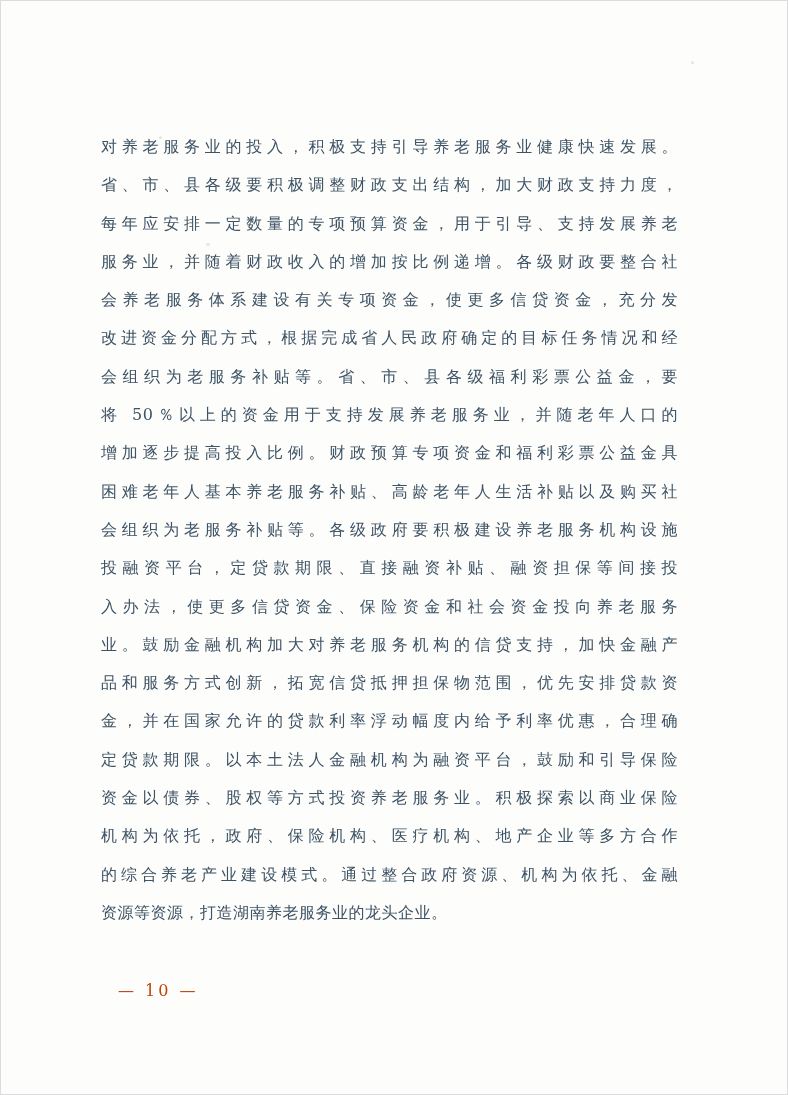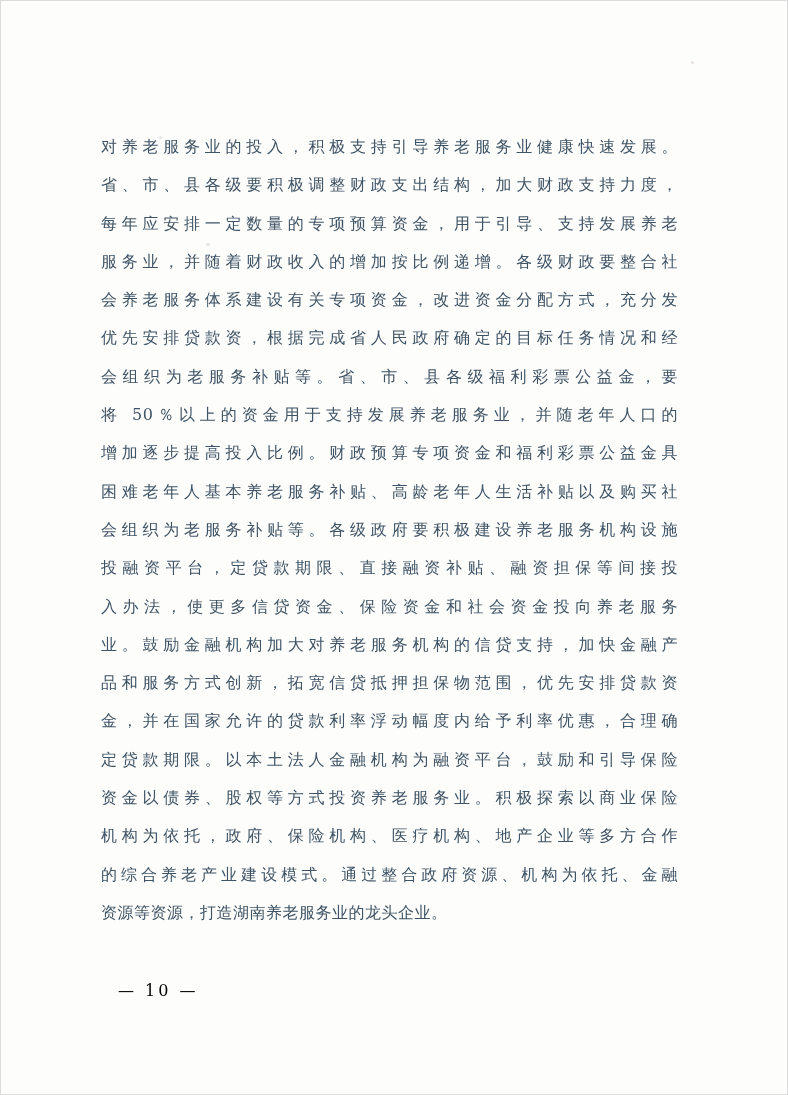--- a/index.html
+++ b/index.html
@@ -38,21 +38,21 @@
   .line:last-child {
     text-align: left;
     text-align-last: left;
   }
   .page-footer {
     position: absolute;
     left: 117px;
     top: 980px;
     font-size: 16px;
     letter-spacing: 3px;
-    color: #000000;
+    color: #c2410c;
   }
   
   .speck {
     position: absolute;
     border-radius: 50%;
     background: #d9cfc6;
     opacity: 0.55;
   }
   .speck-1 { left: 205px; top: 242px; width: 4px; height: 3px; }
   .speck-2 { left: 690px; top: 60px;  width: 3px; height: 3px; }
@@ -66,23 +66,23 @@
   <div class="body-text">
 
       <div class="line">对养老服务业的投入，积极支持引导养老服务业健康快速发展。</div>
 
       <div class="line">省、市、县各级要积极调整财政支出结构，加大财政支持力度，</div>
 
       <div class="line">每年应安排一定数量的专项预算资金，用于引导、支持发展养老</div>
 
       <div class="line">服务业，并随着财政收入的增加按比例递增。各级财政要整合社</div>
 
-      <div class="line">会养老服务体系建设有关专项资金，改进资金分配方式，充分发</div>
+      <div class="line">会养老服务体系建设有关专项资金，使更多信贷资金，充分发</div>
 
-      <div class="line">优先安排贷款资，根据完成省人民政府确定的目标任务情况和经</div>
+      <div class="line">改进资金分配方式，根据完成省人民政府确定的目标任务情况和经</div>
 
       <div class="line">会组织为老服务补贴等。省、市、县各级福利彩票公益金，要</div>
 
       <div class="line">将 50％以上的资金用于支持发展养老服务业，并随老年人口的</div>
 
       <div class="line">增加逐步提高投入比例。财政预算专项资金和福利彩票公益金具</div>
 
 
       <div class="line">困难老年人基本养老服务补贴、高龄老年人生活补贴以及购买社</div>
 

